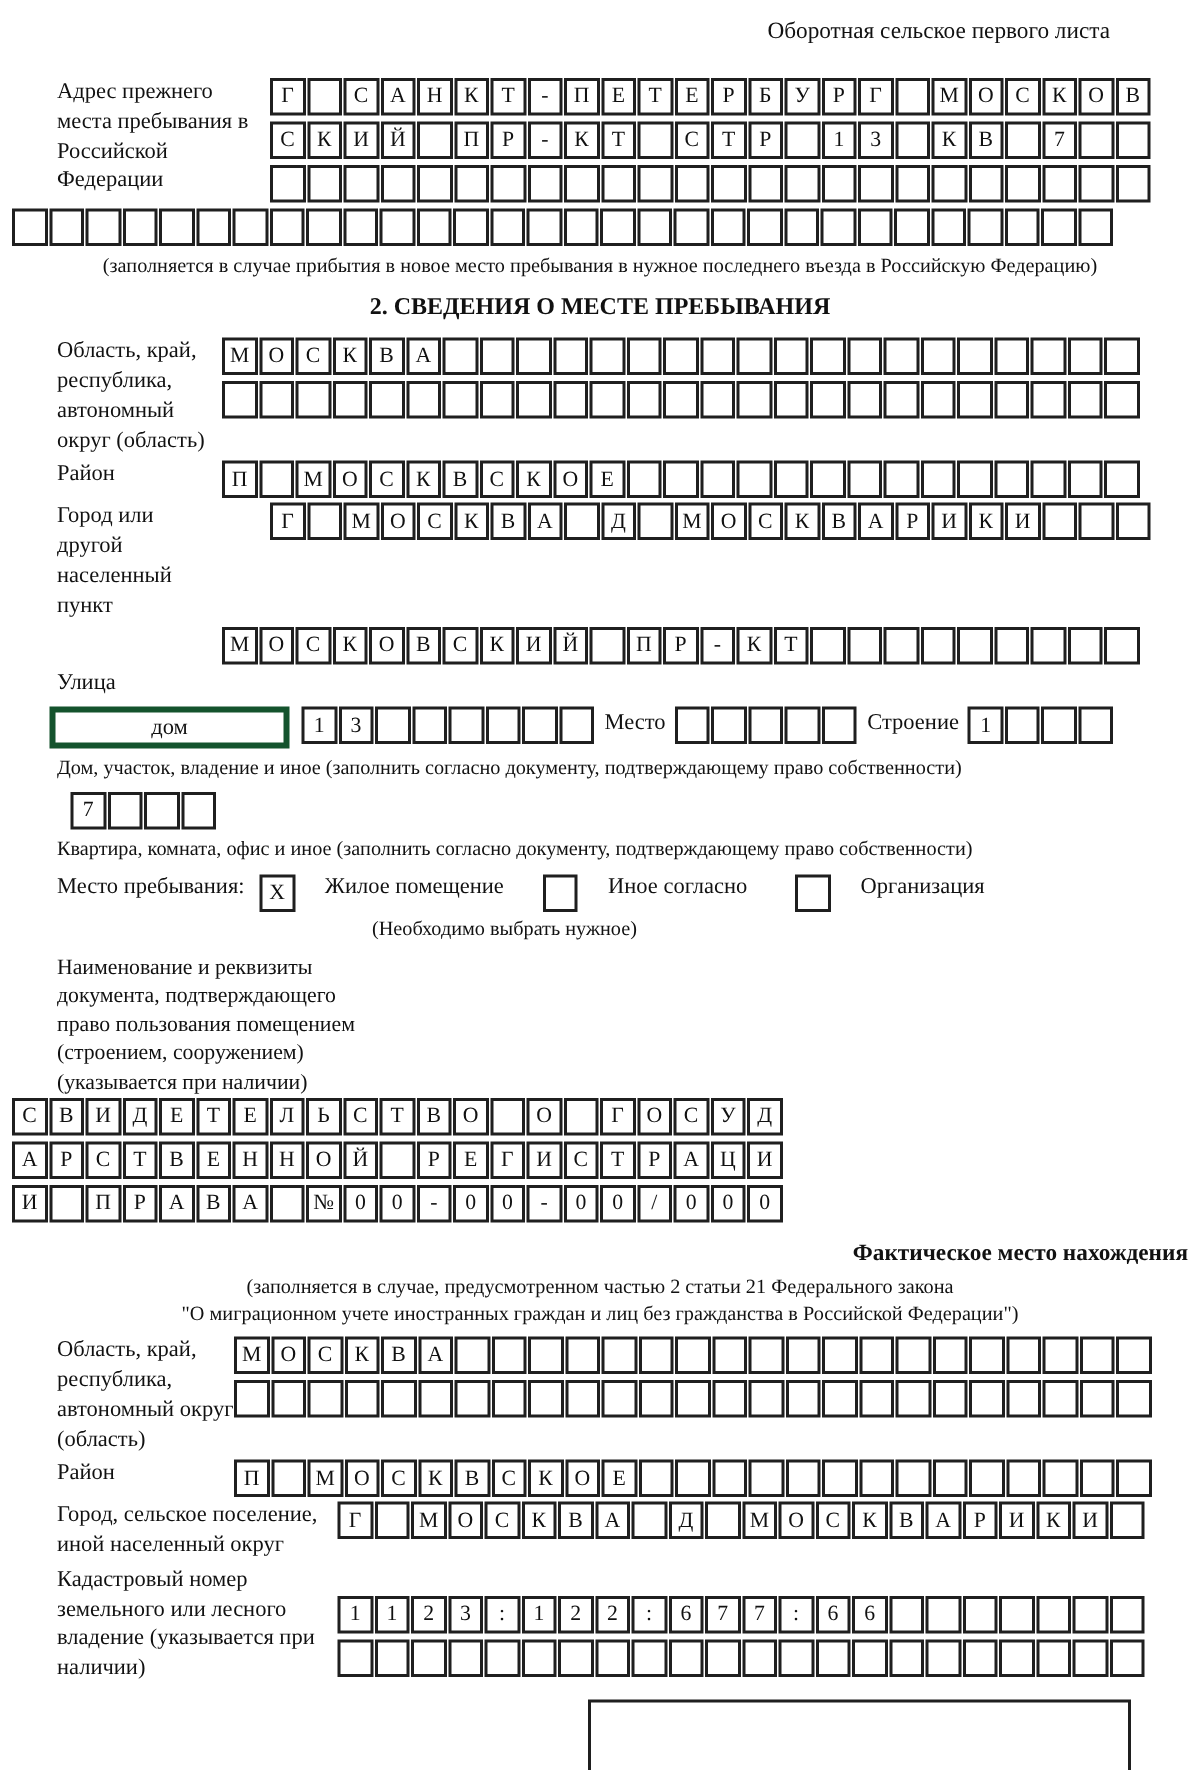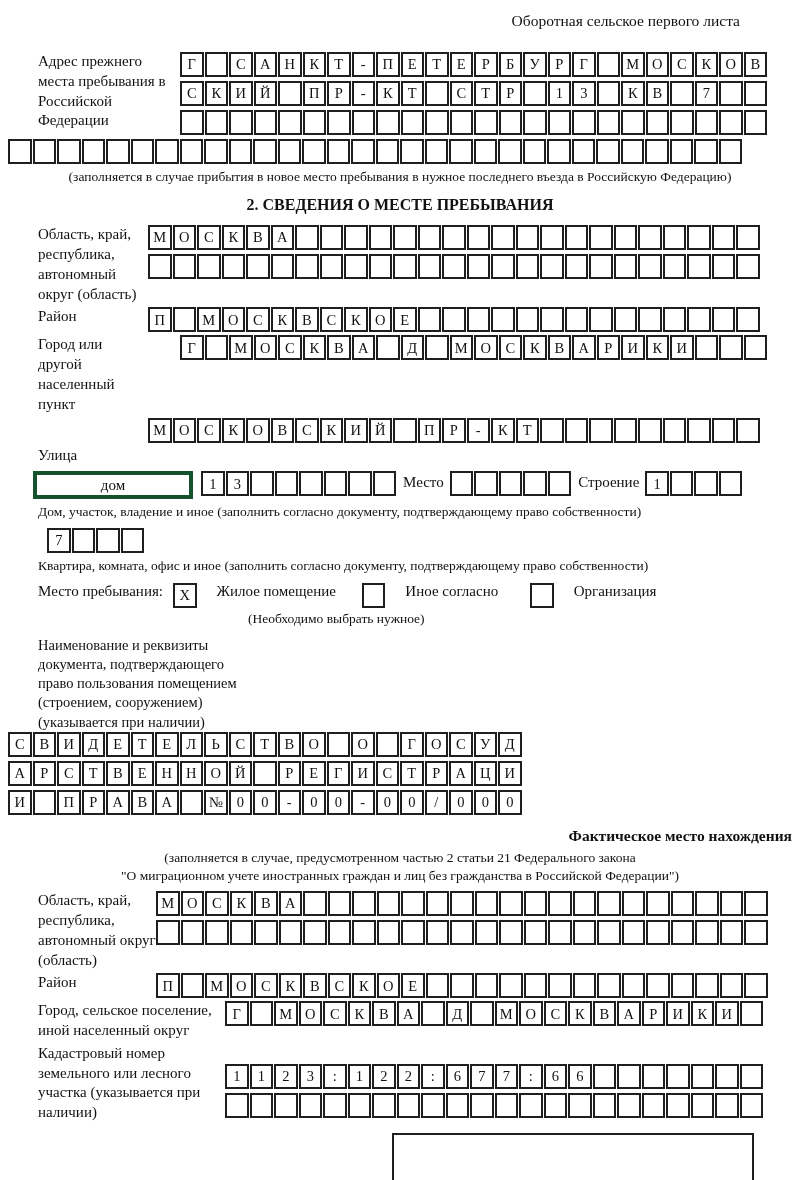--- a/index.html
+++ b/index.html
@@ -572,21 +572,21 @@
         <div class="cell">А</div>
         <div class="cell">Р</div>
         <div class="cell">И</div>
         <div class="cell">К</div>
         <div class="cell">И</div>
         <div class="cell"></div>
       </div>
   </div>
 
   <div class="row">
-    <div class="lbl lbl-ml" style="width:187px;">Кадастровый номер земельного или лесного участка (указывается при наличии)</div>
+    <div class="lbl lbl-ml" style="width:187px;">Кадастровый номер земельного или лесного владение (указывается при наличии)</div>
     <div class="rows-col" style="margin-top:20px;">
       <div class="cells">
           <div class="cell">1</div>
           <div class="cell">1</div>
           <div class="cell">2</div>
           <div class="cell">3</div>
           <div class="cell">:</div>
           <div class="cell">1</div>
           <div class="cell">2</div>
           <div class="cell">2</div>

